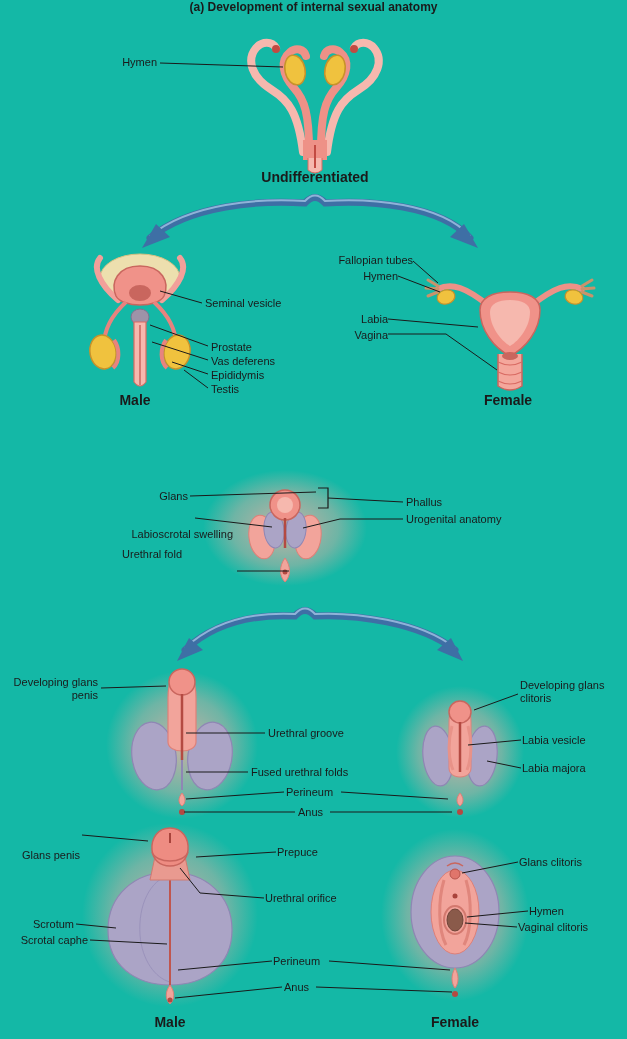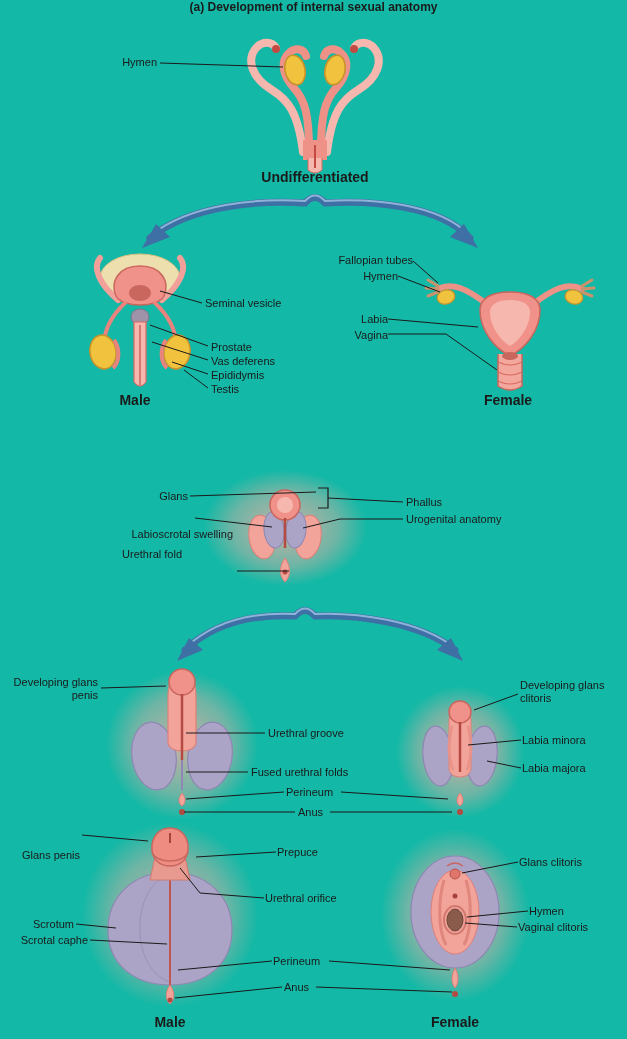--- a/index.html
+++ b/index.html
@@ -220,21 +220,21 @@
   <div class="lbl r" style="left:95px; top:528px; width:138px;">Labioscrotal swelling</div>
   <div class="lbl" style="left:406px; top:496px; width:60px;">Phallus</div>
   <div class="lbl" style="left:406px; top:513px; width:135px;">Urogenital anatomy</div>
 
   <div class="lbl r" style="left:8px; top:676px; width:90px;">Developing glans penis</div>
   <div class="lbl" style="left:268px; top:727px; width:100px;">Urethral groove</div>
   <div class="lbl" style="left:251px; top:766px; width:120px;">Fused urethral folds</div>
   <div class="lbl" style="left:286px; top:786px; width:60px;">Perineum</div>
   <div class="lbl" style="left:298px; top:806px; width:40px;">Anus</div>
   <div class="lbl" style="left:520px; top:679px; width:92px;">Developing glans clitoris</div>
-  <div class="lbl" style="left:522px; top:734px; width:90px;">Labia minora</div>
+  <div class="lbl" style="left:522px; top:734px; width:90px;">Labia vesicle</div>
   <div class="lbl" style="left:522px; top:762px; width:90px;">Labia majora</div>
 
   <div class="lbl r" style="left:12px; top:829px; width:68px;margin-top:20px;">Glans penis</div>
   <div class="lbl" style="left:277px; top:846px; width:60px;">Prepuce</div>
   <div class="lbl" style="left:265px; top:892px; width:95px;">Urethral orifice</div>
   <div class="lbl r" style="left:16px; top:918px; width:58px;">Scrotum</div>
   <div class="lbl r" style="left:8px; top:934px; width:80px;">Scrotal caphe</div>
   <div class="lbl" style="left:519px; top:856px; width:85px;">Glans clitoris</div>
   <div class="lbl" style="left:529px; top:905px; width:55px;">Hymen</div>
   <div class="lbl" style="left:518px; top:921px; width:90px;">Vaginal clitoris</div>

